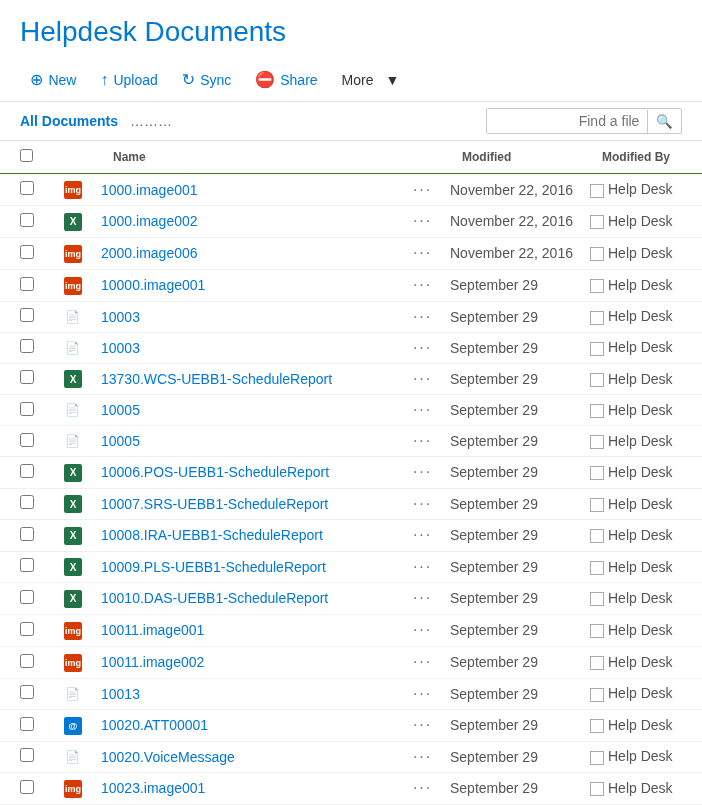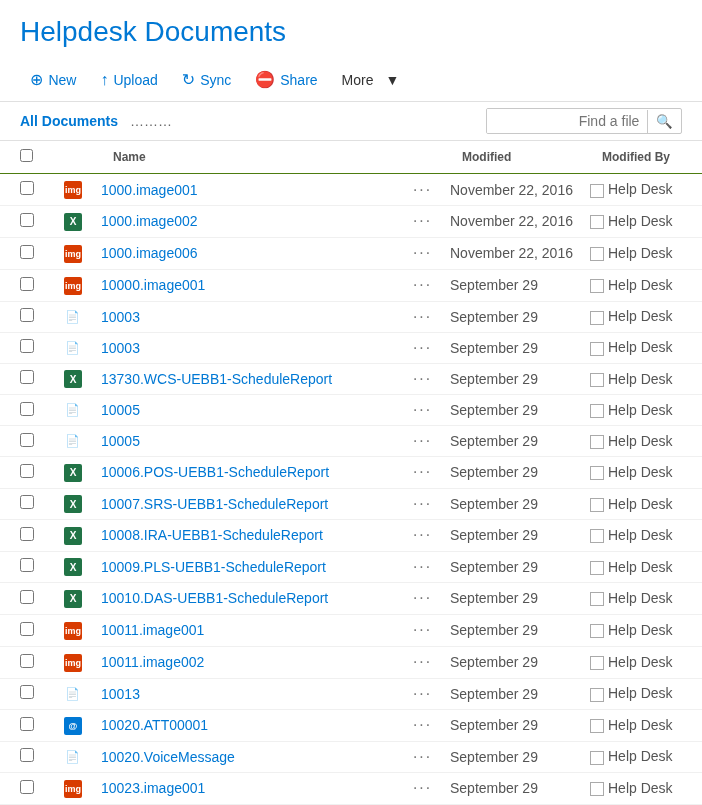--- a/index.html
+++ b/index.html
@@ -280,21 +280,21 @@
         <td class="check-col checkbox-cell"><input type="checkbox" style=""></td>
         <td class="icon-col"><span class="icon-excel">X</span></td>
         <td class="name-col">1000.image002</td>
         <td class="dots-col"><span class="dots">···</span></td>
         <td class="modified-col">November 22, 2016</td>
         <td class="modby-col"><span class="modby-check"></span>Help Desk</td>
       </tr>
       <tr>
         <td class="check-col checkbox-cell"><input type="checkbox" style=""></td>
         <td class="icon-col"><span class="icon-image">img</span></td>
-        <td class="name-col">1000.image006</td>
+        <td class="name-col">2000.image006</td>
         <td class="dots-col"><span class="dots">···</span></td>
         <td class="modified-col">November 22, 2016</td>
         <td class="modby-col"><span class="modby-check"></span>Help Desk</td>
       </tr>
       <tr>
         <td class="check-col checkbox-cell"><input type="checkbox" style=""></td>
         <td class="icon-col"><span class="icon-image">img</span></td>
         <td class="name-col">10000.image001</td>
         <td class="dots-col"><span class="dots">···</span></td>
         <td class="modified-col">September 29</td>

